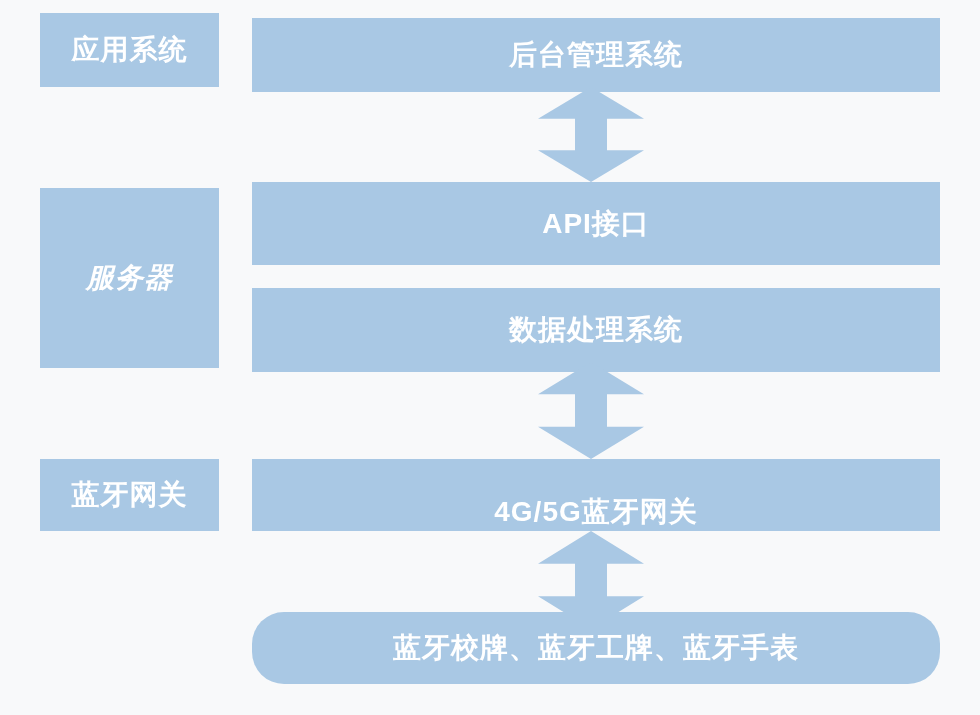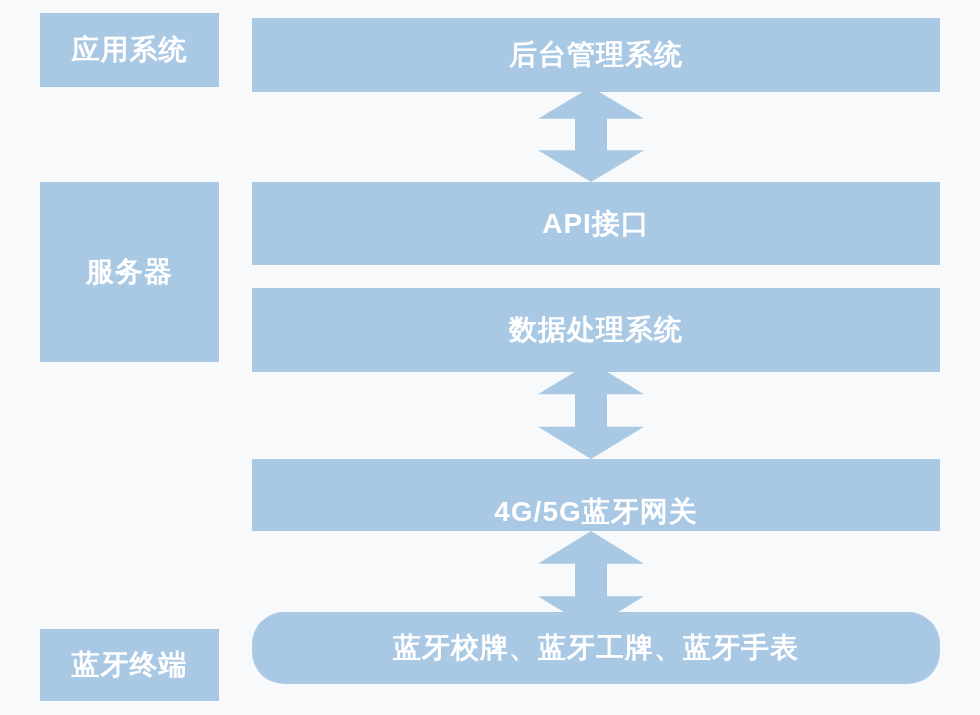--- a/index.html
+++ b/index.html
@@ -27,21 +27,21 @@
     color: #ffffff;
     font-size: 28px;
     font-weight: bold;
     letter-spacing: 1px;
     white-space: nowrap;
     text-align: center;
   }
   
   .cat { left: 40px; width: 179px; }
   .cat-1 { top: 13px;  height: 74px; }
-  .cat-2 { top: 182px; height: 180px; }
+  .cat-2 { top: 188px; height: 180px; font-style: italic; }
   .cat-3 { top: 459px; height: 72px; }
   .cat-4 { top: 629px; height: 72px; }
   
   .node { left: 252px; width: 688px; }
   .node-1 { top: 18px;  height: 74px; }
   .node-2 { top: 182px; height: 83px; }
   .node-3 { top: 288px; height: 84px; }
   .node-4 { top: 459px; height: 72px; align-items: flex-end; }
   .node-5 { top: 612px; height: 72px; border-radius: 32px; }
   
@@ -83,30 +83,30 @@
   <div class="box node node-3">
     <span class="label">数据处理系统</span>
   </div>
 
   <div class="arrow arrow-2">
     <svg viewBox="0 0 106 96" preserveAspectRatio="none" aria-hidden="true">
       <path d="M53 0 L106 32 L69 32 L69 64 L106 64 L53 96 L0 64 L37 64 L37 32 L0 32 Z"></path>
     </svg>
   </div>
 
+  <div class="box cat cat-3">
+    <span class="label">蓝牙网关</span>
+  </div>
   <div class="box node node-4">
     <span class="label">4G/5G蓝牙网关</span>
   </div>
 
   <div class="arrow arrow-3">
     <svg viewBox="0 0 106 96" preserveAspectRatio="none" aria-hidden="true">
       <path d="M53 0 L106 32 L69 32 L69 64 L106 64 L53 96 L0 64 L37 64 L37 32 L0 32 Z"></path>
     </svg>
   </div>
 
-  <div class="box cat cat-4">
-    <span class="label">蓝牙终端</span>
-  </div>
   <div class="box node node-5">
     <span class="label">蓝牙校牌、蓝牙工牌、蓝牙手表</span>
   </div>
 
 </div>
 
 </body></html>

